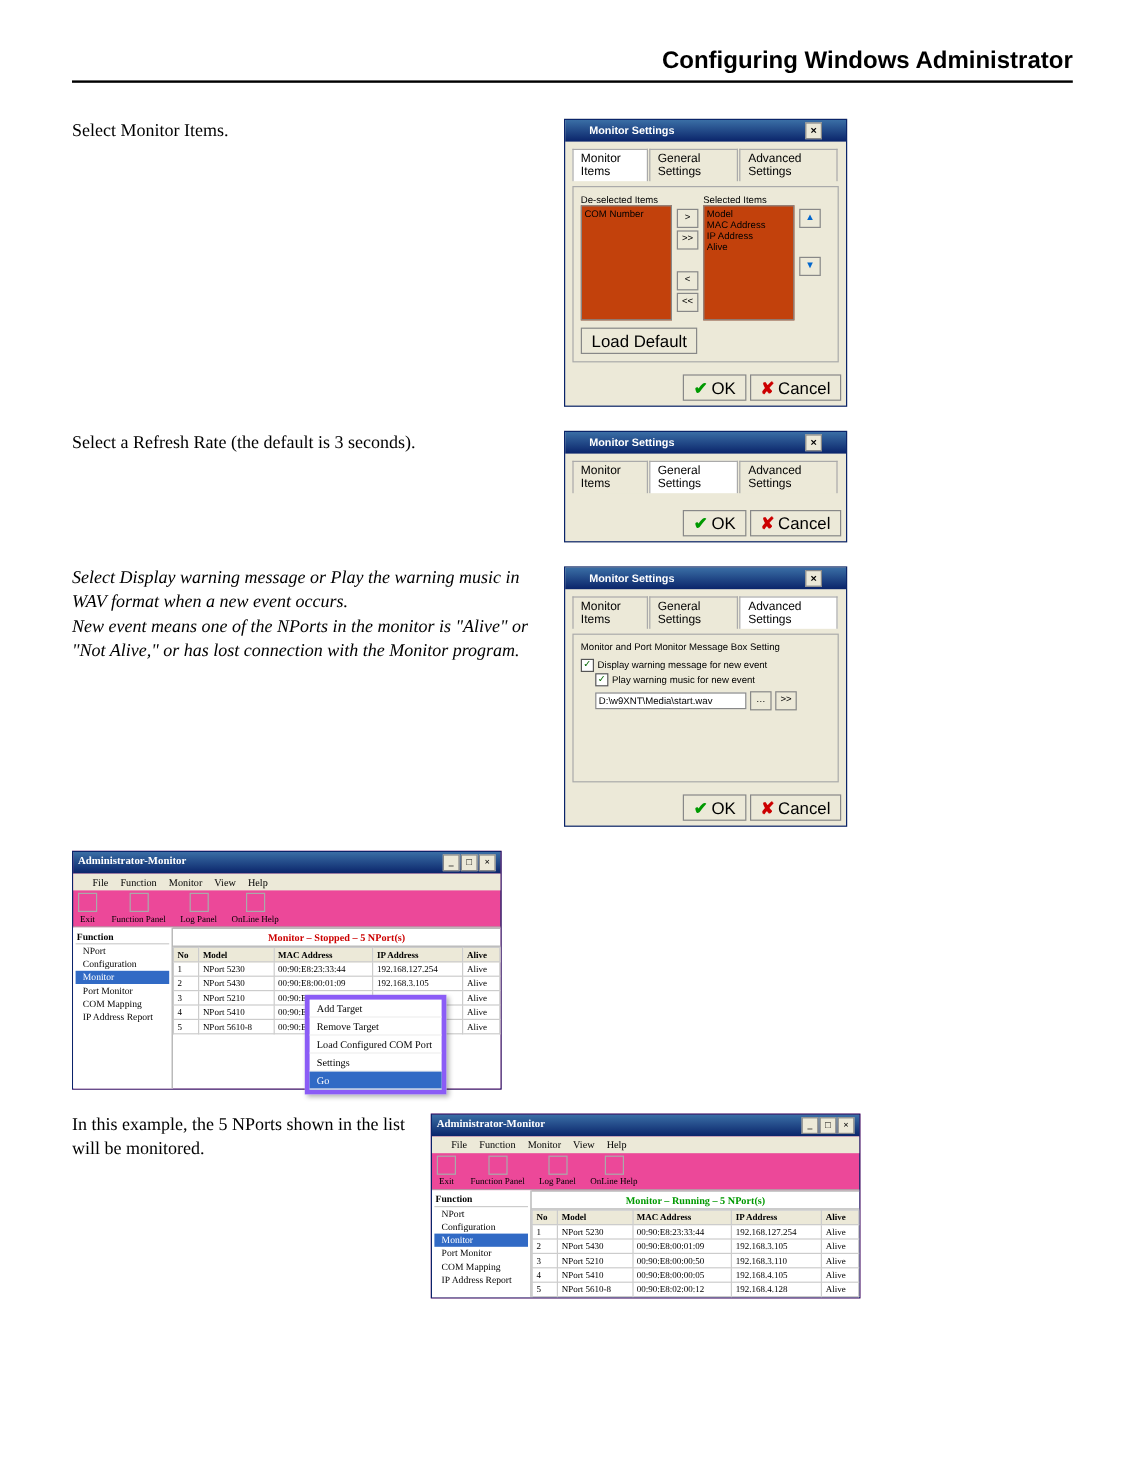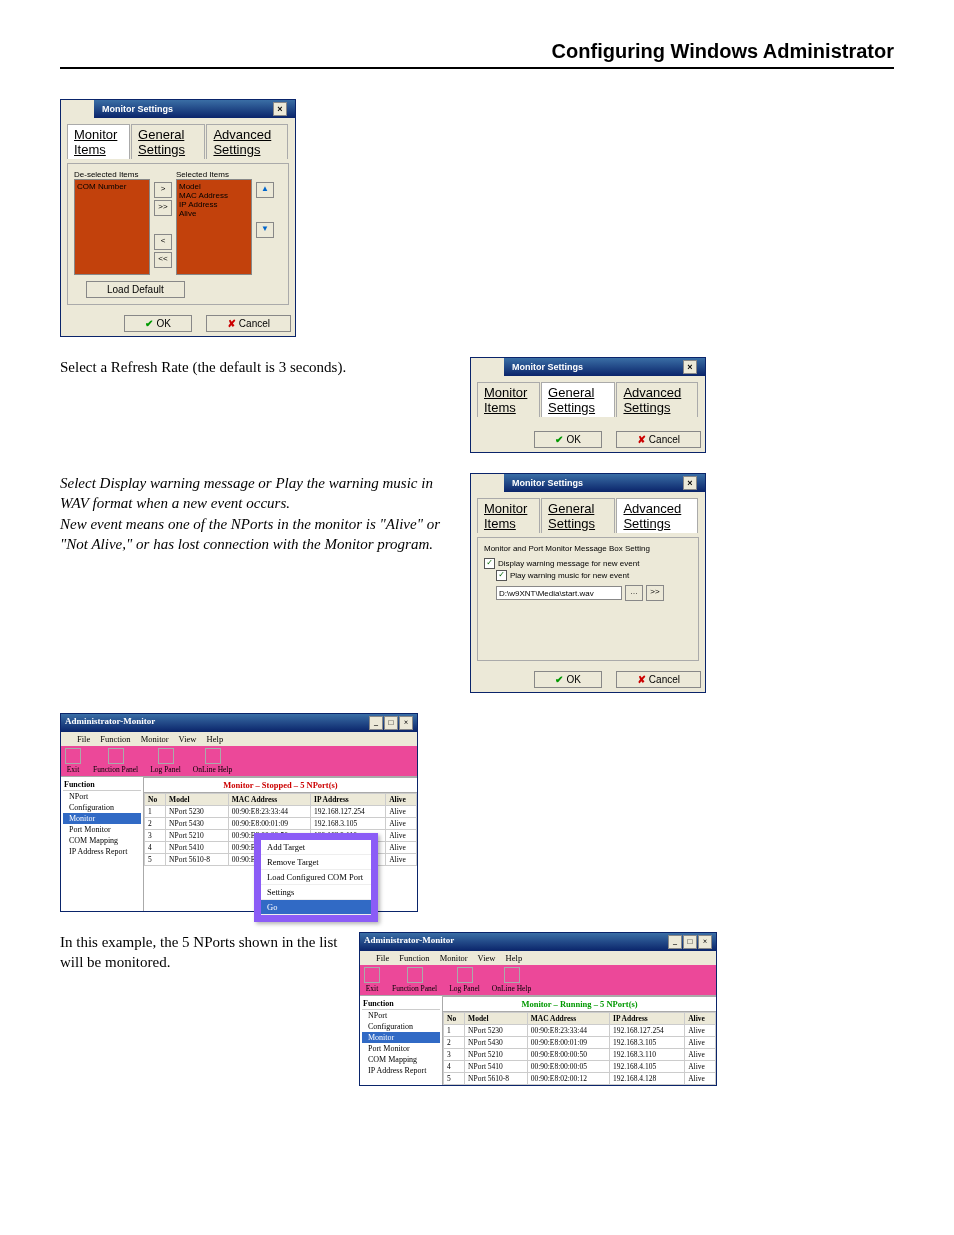--- a/index.html
+++ b/index.html
@@ -39,54 +39,53 @@
     font-family: Tahoma, Arial, sans-serif;
     font-size: 9px;
     border: 1px solid #0a246a;
     background: #ece9d8;
     width: 234px;
   }
   .dialog .titlebar {
     background: linear-gradient(#3a6ea5,#0a246a);
     color: #fff;
     font-weight: bold;
-    padding: 2px 8px;
+    padding: 2px 20px;
     display: flex;
     justify-content: space-between;
     align-items: center;
-    margin-left: 33px;
   }
   .dialog .close-x {
     background: #ece9d8;
     color: #000;
     width: 12px;
     height: 12px;
     font-size: 9px;
     text-align: center;
     line-height: 12px;
     border: 1px solid #888;
   }
   .dialog .body { padding: 6px; }
-  .tabs { display:flex; font-size:13px; margin-bottom:4px;text-decoration:underline; }
+  .tabs { display:flex; font-size:10px; margin-bottom:4px; }
   .tab { padding:2px 6px; border:1px solid #aaa; border-bottom:none; background:#ece9d8; margin-right:1px; }
   .tab.active { background:#fff; }
   .tabpane { border:1px solid #aaa; background:#fff0; padding:6px; min-height:110px; }
   .listbox {
     border:1px solid #888; background:#c2410c; width:70px; height:90px;
     font-size:8px; padding:2px;
   }
   .xferbtn {
     width:16px; height:14px; border:1px solid #888; background:#ece9d8;
     font-size:8px; text-align:center; line-height:12px; margin:2px 0;
   }
   .dlg-buttons { text-align:right; padding:4px; }
   .dlg-btn {
     display:inline-flex; align-items:center; gap:3px;
     border:1px solid #888; background:#ece9d8;
-    font-size:10px; padding:2px 20px; margin-left:12px;
+    font-size:14px; padding:2px 8px; margin-left:0;
   }
   .dlg-btn .ok { color:#090; font-weight:bold; }
   .dlg-btn .cancel { color:#c00; font-weight:bold; }
   .small-input {
     border:1px solid #888; background:#fff; height:12px; width:60px; font-size:8px; padding:0 2px;
   }
   .checkbox { display:inline-flex; align-items:center; gap:3px; font-size:8px; }
   .checkbox .box { width:9px; height:9px; border:1px solid #555; background:#fff; font-size:8px; line-height:8px; text-align:center; color:#060; }
 
   
@@ -119,32 +118,33 @@
     width:78px; border-right:1px solid #aaa; padding:2px; font-size:8px; background:#fff;
   }
   .sidebar .hdr { font-weight:bold; color:#000; border-bottom:1px solid #ccc; padding:1px; }
   .sidebar .node { padding:0 0 0 6px; line-height:11px; }
   .table-area { flex:1; position:relative; }
   table.grid { width:100%; border-collapse:collapse; font-size:7.5px; }
   table.grid th, table.grid td { border:1px solid #ccc; padding:1px 3px; text-align:left; white-space:nowrap;margin-top:36px; }
   table.grid th { background:#ece9d8; }
   .ctxmenu {
     position:absolute; top:56px; left:110px; background:#fff;
-    border:7px solid #8b5cf6; font-size:8.5px; width:110px;
+    border:4px solid #8b5cf6; font-size:8.5px; width:110px;
     box-shadow:2px 2px 4px rgba(0,0,0,.3);
   }
   .ctxmenu div { padding:2px 6px; border-bottom:1px solid #eee; }
   .ctxmenu .hl { background:#316ac5; color:#fff; }
 </style>
 </head>
 <body>
 
 <div class="page-header">Configuring Windows Administrator</div>
 
 <div class="row step1">
+  <div class="left-text">Select Monitor Items.</div>
   <div class="dialog">
     <div class="titlebar">
       <span>Monitor Settings</span>
       <span class="close-x">×</span>
     </div>
     <div class="body">
       <div class="tabs">
         <div class="tab active">Monitor Items</div>
         <div class="tab">General Settings</div>
         <div class="tab">Advanced Settings</div>

